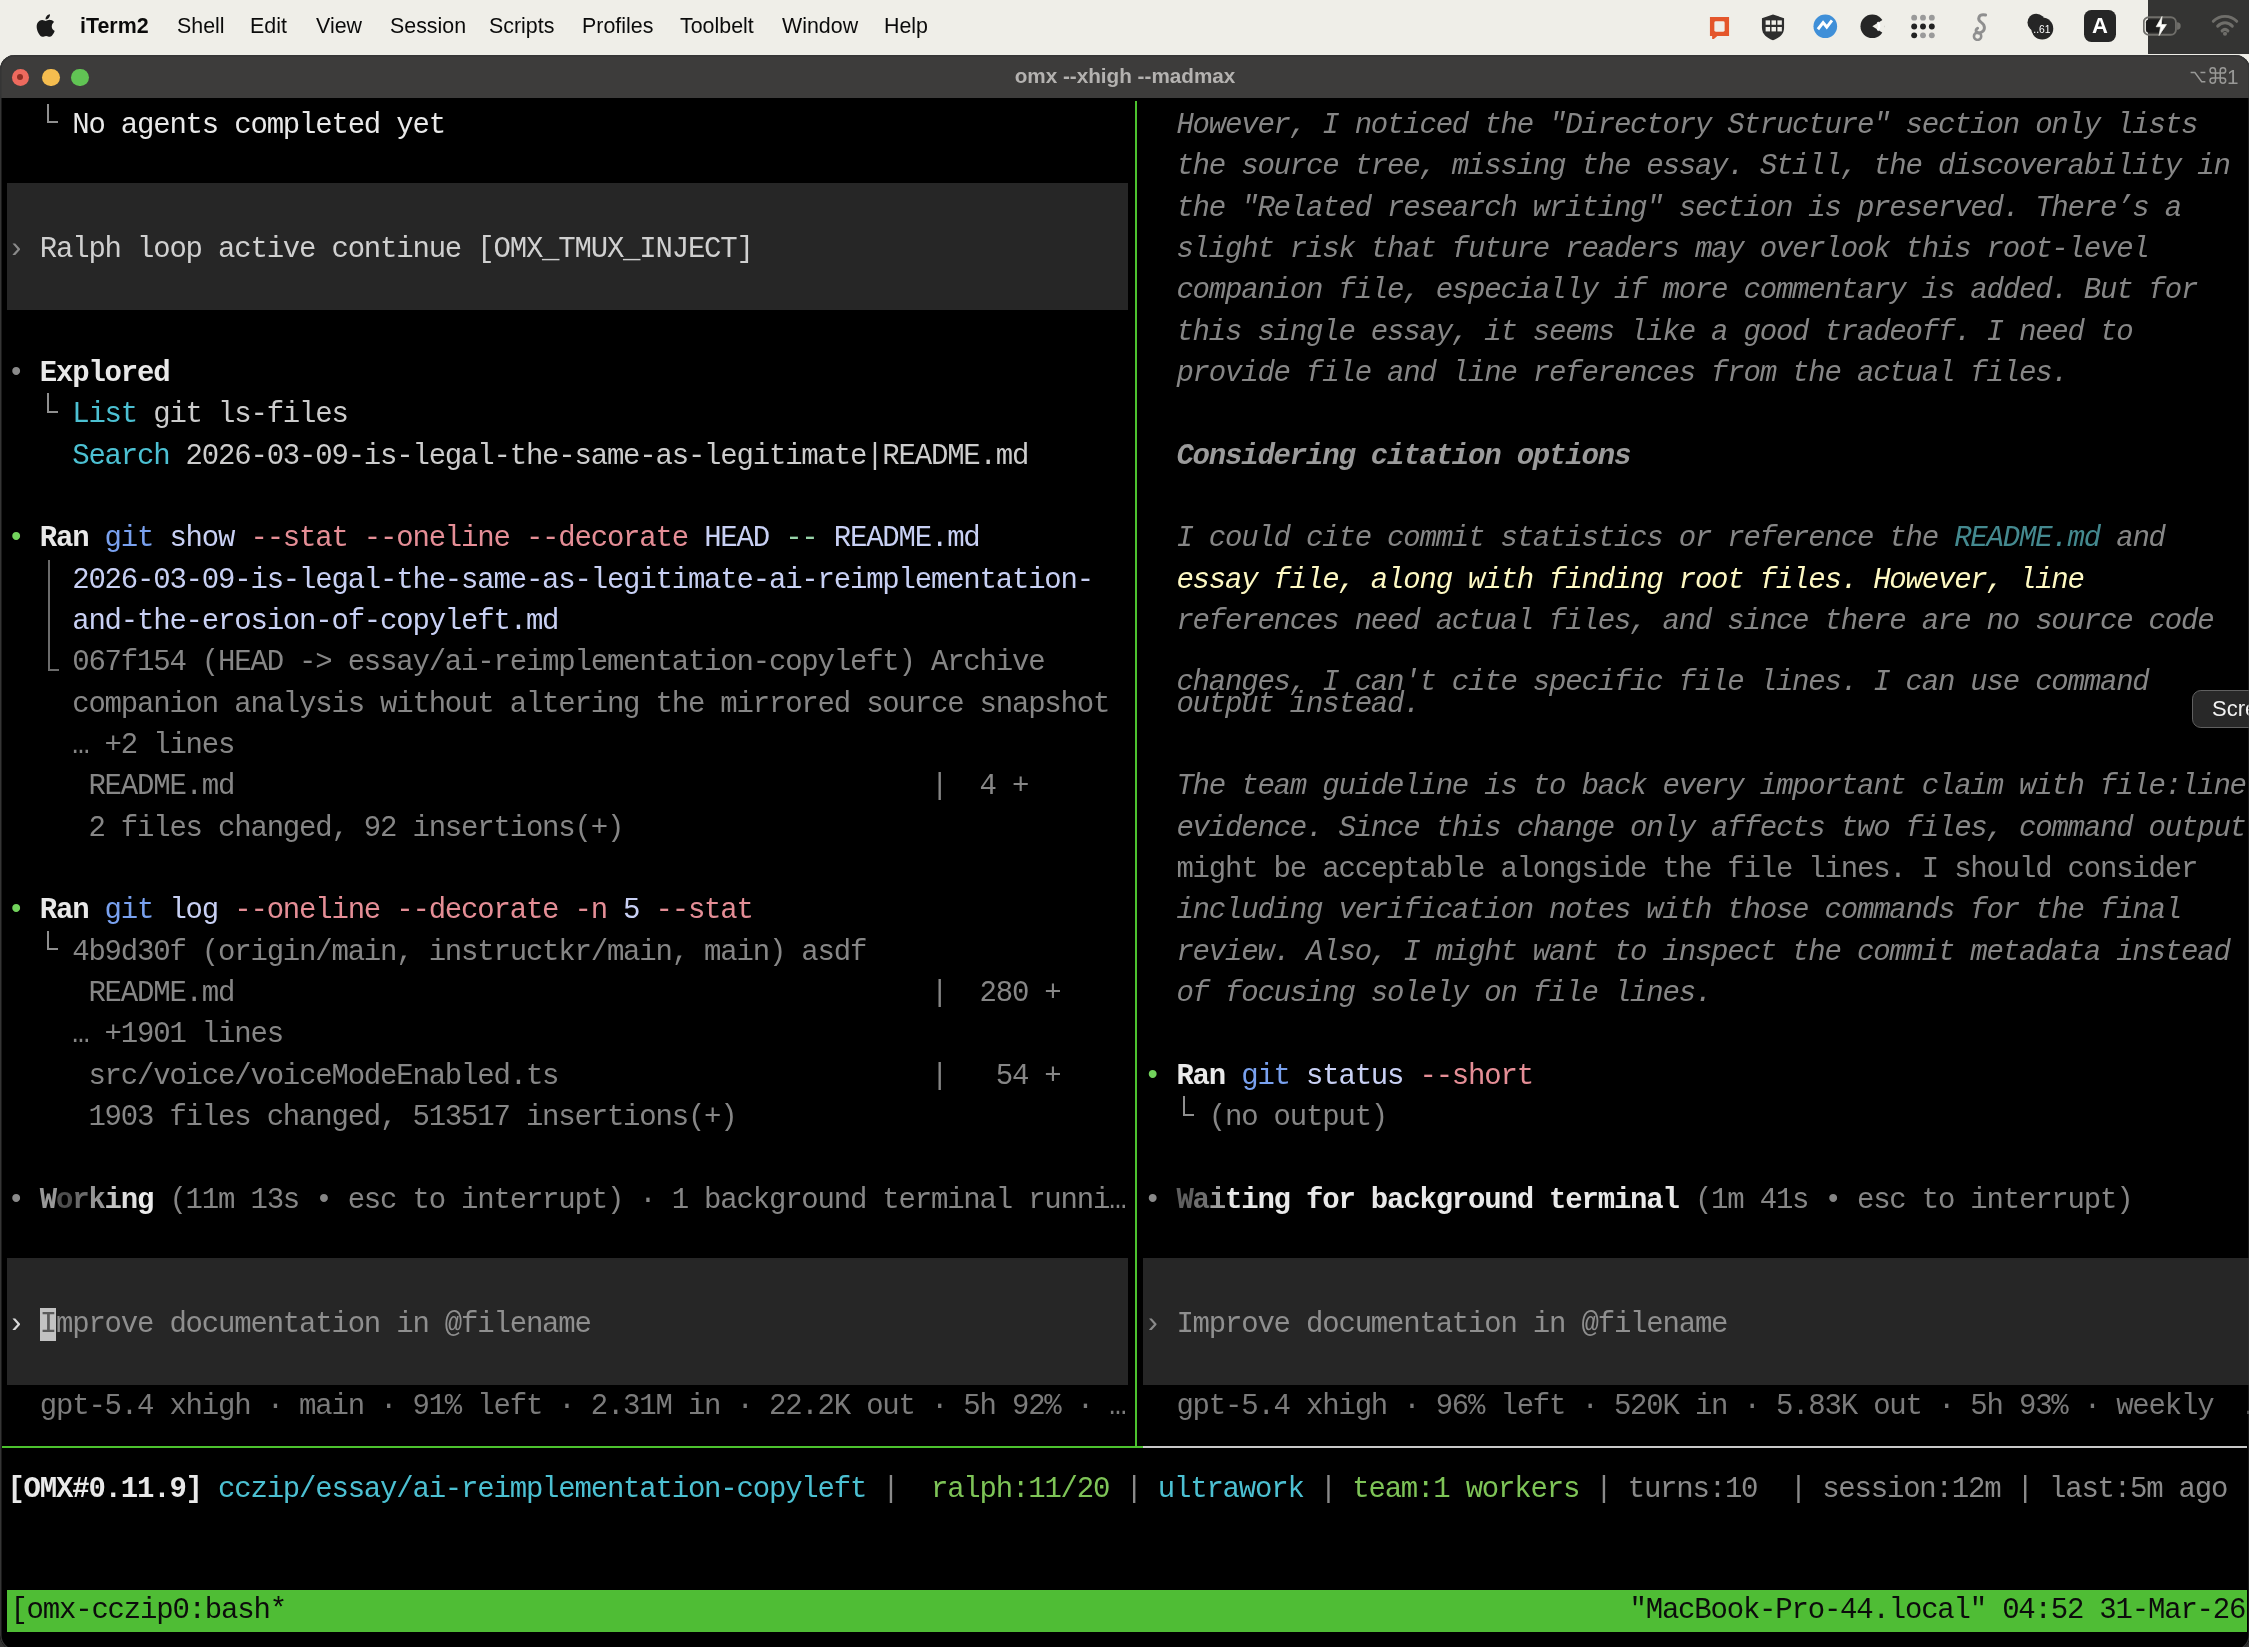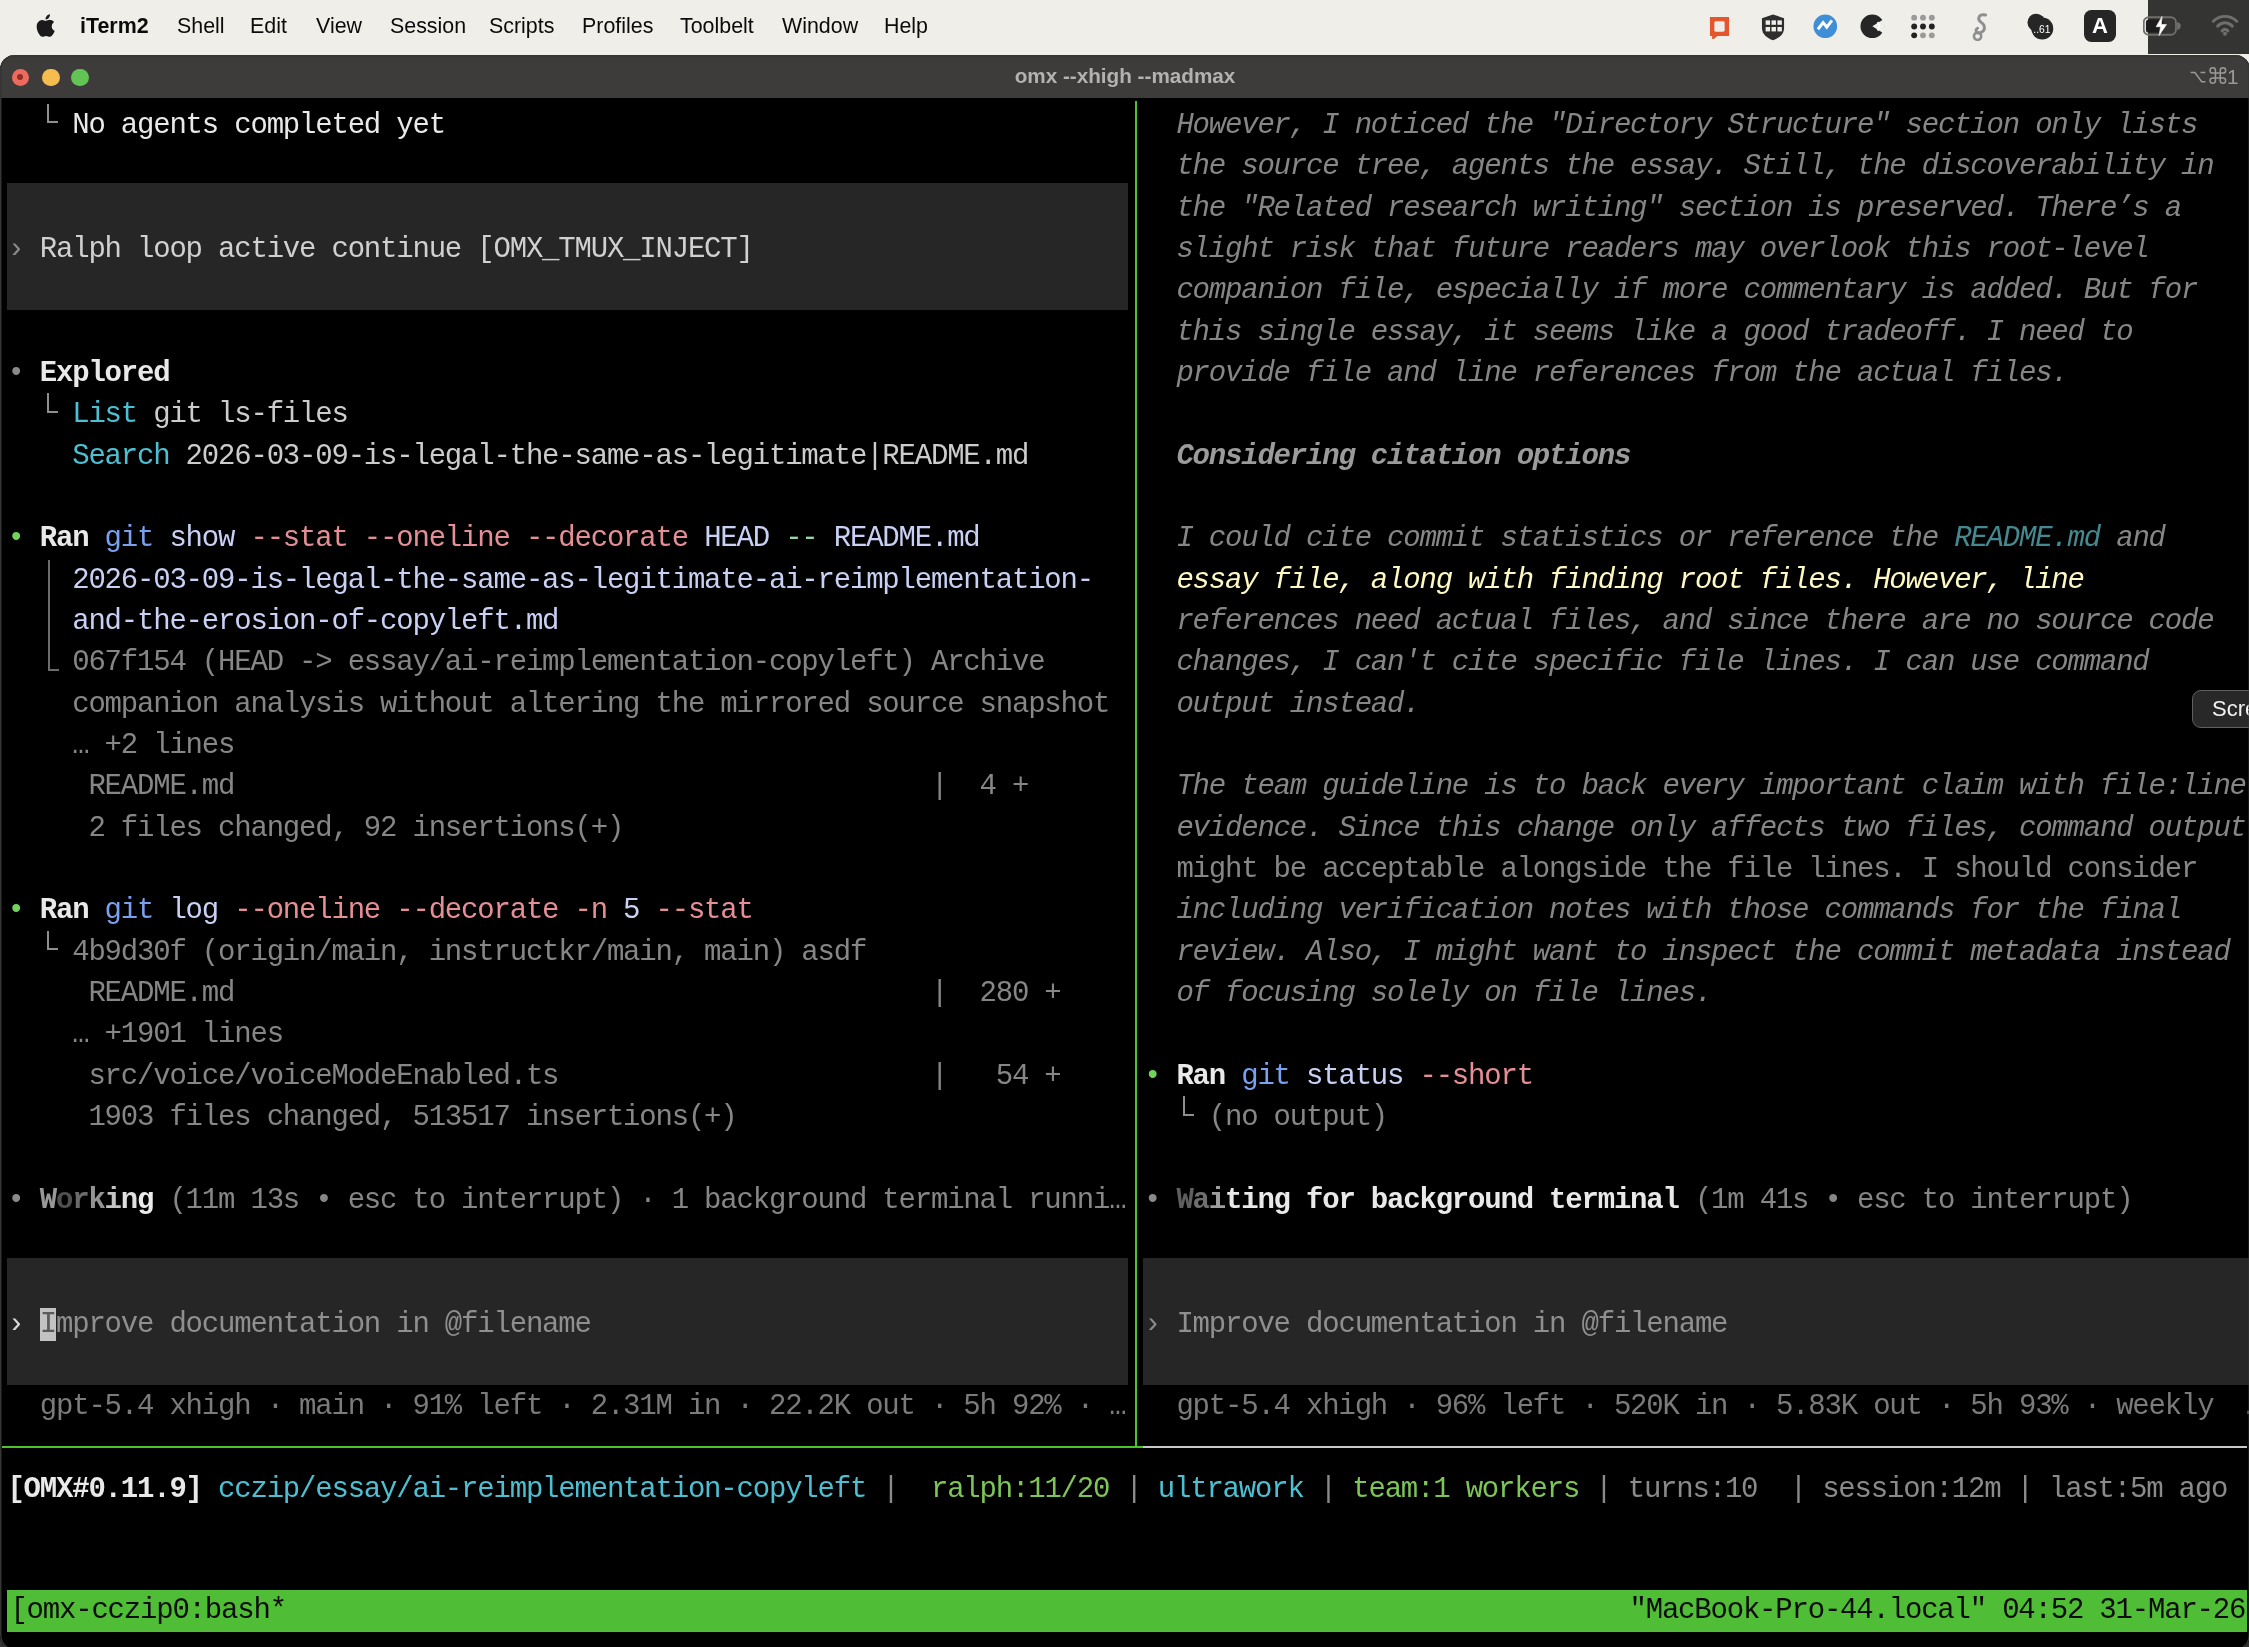--- a/index.html
+++ b/index.html
@@ -146,31 +146,31 @@
 <div class="ln" style="left:7.4px;top:877px">    <span style="color:#868686">4b9d30f (origin/main, instructkr/main, main) asdf</span></div>
 <div class="ln" style="left:7.4px;top:918px"><span style="color:#868686">     README.md                                           |  280 +</span></div>
 <div class="ln" style="left:7.4px;top:959px"><span style="color:#868686">    … +1901 lines</span></div>
 <div class="ln" style="left:7.4px;top:1001px"><span style="color:#868686">     src/voice/voiceModeEnabled.ts                       |   54 +</span></div>
 <div class="ln" style="left:7.4px;top:1042px"><span style="color:#868686">     1903 files changed, 513517 insertions(+)</span></div>
 <div class="ln" style="left:7.4px;top:1125px"><span style="color:#8a8a8a">• </span><span style="color:#989898;font-weight:bold">W</span><span style="color:#4f4f4f;font-weight:bold">o</span><span style="color:#6a6a6a;font-weight:bold">r</span><span style="color:#949494;font-weight:bold">k</span><span style="color:#c4c4c4;font-weight:bold">i</span><span style="color:#e0e0e0;font-weight:bold">n</span><span style="color:#ebebeb;font-weight:bold">g</span><span style="color:#868686"> (11m 13s • esc to interrupt) · 1 background terminal runni…</span></div>
 <div class="ln" style="left:7.4px;top:1249px"><span style="color:#d9d9d9">› </span><span style="color:#5a5a5a;background:#c2c2c2">I</span><span style="color:#8f8f8f">mprove documentation in @filename</span></div>
 <div class="ln" style="left:7.4px;top:1331px"><span style="color:#7b7b7b">  gpt-5.4 xhigh · main · 91% left · 2.31M in · 22.2K out · 5h 92% · …</span></div>
 <div class="ln" style="left:7.4px;top:1414px"><span style="color:#e9e9e9;font-weight:bold">[OMX#0.11.9]</span> <span style="color:#4cc0d2">cczip/essay/ai-reimplementation-copyleft</span><span style="color:#8a8a8a"> |  </span><span style="color:#7ec457">ralph:11/20</span><span style="color:#8a8a8a"> | </span><span style="color:#4cc0d2">ultrawork</span><span style="color:#8a8a8a"> | </span><span style="color:#7ec457">team:1 workers</span><span style="color:#8a8a8a"> | turns:10  | session:12m | last:5m ago</span></div>
 <div class="ln" style="left:1144px;top:50px">  <span style="color:#868686;font-style:italic">However, I noticed the "Directory Structure" section only lists</span></div>
-<div class="ln" style="left:1144px;top:91px">  <span style="color:#868686;font-style:italic">the source tree, agents the essay. Still, the discoverability in</span></div>
+<div class="ln" style="left:1144px;top:91px">  <span style="color:#868686;font-style:italic">the source tree, missing the essay. Still, the discoverability in</span></div>
 <div class="ln" style="left:1144px;top:133px">  <span style="color:#868686;font-style:italic">the "Related research writing" section is preserved. There’s a</span></div>
 <div class="ln" style="left:1144px;top:174px">  <span style="color:#868686;font-style:italic">slight risk that future readers may overlook this root-level</span></div>
 <div class="ln" style="left:1144px;top:215px">  <span style="color:#868686;font-style:italic">companion file, especially if more commentary is added. But for</span></div>
 <div class="ln" style="left:1144px;top:257px">  <span style="color:#868686;font-style:italic">this single essay, it seems like a good tradeoff. I need to</span></div>
 <div class="ln" style="left:1144px;top:298px">  <span style="color:#868686;font-style:italic">provide file and line references from the actual files.</span></div>
 <div class="ln" style="left:1144px;top:381px">  <span style="color:#9b9b9b;font-style:italic;font-weight:bold">Considering citation options</span></div>
 <div class="ln" style="left:1144px;top:463px">  <span style="color:#868686;font-style:italic">I could cite commit statistics or reference the </span><span style="color:#44898f;font-style:italic">README.md</span><span style="color:#868686;font-style:italic"> and</span></div>
 <div class="ln" style="left:1144px;top:505px">  <span style="color:#fef9c3;font-style:italic">essay file, along with finding root files. However, line</span></div>
 <div class="ln" style="left:1144px;top:546px">  <span style="color:#868686;font-style:italic">references need actual files, and since there are no source code</span></div>
-<div class="ln" style="left:1144px;top:587px">  <span style="color:#868686;font-style:italic">changes, I can't cite specific file lines. I can use command</span></div>
+<div class="ln" style="left:1144px;top:607px">  <span style="color:#868686;font-style:italic">changes, I can't cite specific file lines. I can use command</span></div>
 <div class="ln" style="left:1144px;top:629px">  <span style="color:#868686;font-style:italic">output instead.</span></div>
 <div class="ln" style="left:1144px;top:711px">  <span style="color:#868686;font-style:italic">The team guideline is to back every important claim with file:line</span></div>
 <div class="ln" style="left:1144px;top:753px">  <span style="color:#868686;font-style:italic">evidence. Since this change only affects two files, command output</span></div>
 <div class="ln" style="left:1144px;top:794px">  <span style="color:#868686;">might be acceptable alongside the file lines. I should consider</span></div>
 <div class="ln" style="left:1144px;top:835px">  <span style="color:#868686;font-style:italic">including verification notes with those commands for the final</span></div>
 <div class="ln" style="left:1144px;top:877px">  <span style="color:#868686;font-style:italic">review. Also, I might want to inspect the commit metadata instead</span></div>
 <div class="ln" style="left:1144px;top:918px">  <span style="color:#868686;font-style:italic">of focusing solely on file lines.</span></div>
 <div class="ln" style="left:1144px;top:1001px"><span style="color:#72d35c">• </span><span style="color:#e9e9e9;font-weight:bold">Ran</span> <span style="color:#79a1ef">git</span> <span style="color:#c8d0f4">status</span> <span style="color:#e58e96">--short</span></div>
 <div class="ln" style="left:1144px;top:1042px">    <span style="color:#868686">(no output)</span></div>
 <div class="ln" style="left:1144px;top:1125px"><span style="color:#8a8a8a">• </span><span style="color:#5f5f5f;font-weight:bold">W</span><span style="color:#6f6f6f;font-weight:bold">a</span><span style="color:#9f9f9f;font-weight:bold">i</span><span style="color:#e9e9e9;font-weight:bold">ting for background terminal</span><span style="color:#868686"> (1m 41s • esc to interrupt)</span></div>

